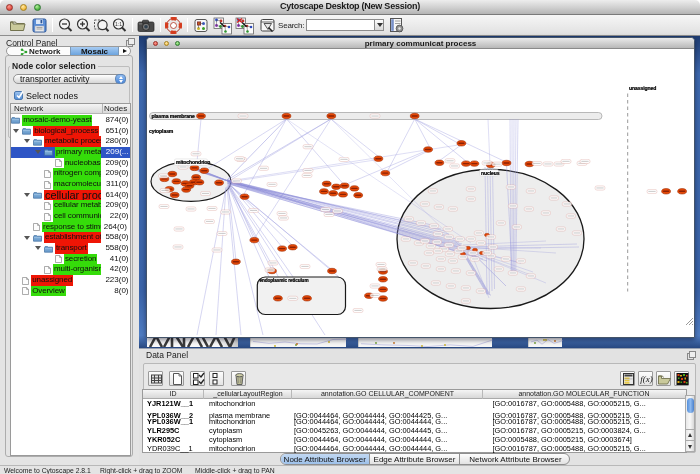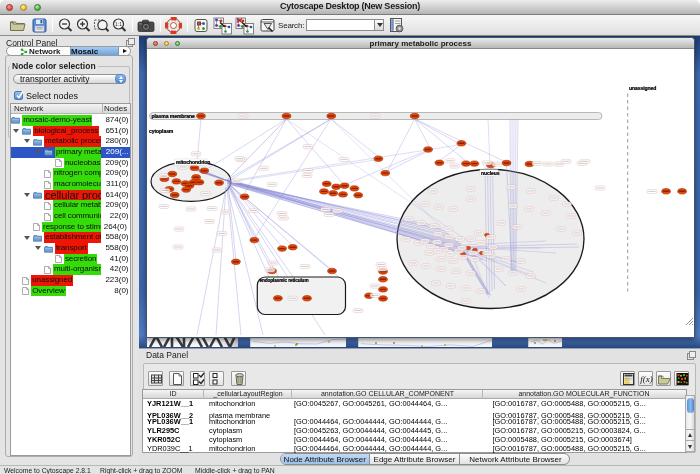--- a/index.html
+++ b/index.html
@@ -137,21 +137,21 @@
  <div class="abs" style="left:5px;top:19px;width:128px;height:402px;border:1px solid #ADADAD;border-radius:3px"></div>
 
  <div class="abs" style="left:6px;top:9.5px;width:125px;height:10px;background:#FCFCFC;border:1px solid #9A9A9A;border-radius:5px;overflow:hidden">
    <svg class="abs" style="left:13px;top:1px" width="8" height="8" viewBox="0 0 8 8">
         <circle cx="2" cy="1.8" r="1.3" fill="#2FA32F"></circle>
         <circle cx="2" cy="6.2" r="1.3" fill="#2FA32F"></circle>
         <circle cx="6" cy="4" r="1.3" fill="#2FA32F"></circle>
         <path d="M2 1.8 L6 4 L2 6.2" fill="none" stroke="#2FA32F" stroke-width="0.7"></path>
       </svg>
    <div class="abs" style="left:22px;top:0;width:40px;font-size:8px;font-weight:bold;color:#222;line-height:10px">Network</div>
-   <div class="abs" style="left:63px;top:0;width:49px;height:10px;background:linear-gradient(#A6CBF2,#5E9AD9);border-left:1px solid #7A9ABB;border-right:1px solid #7A9ABB;text-align:left;font-size:8px;font-weight:bold;color:#111;line-height:10px">Mosaic</div>
+   <div class="abs" style="left:63px;top:0;width:49px;height:10px;background:linear-gradient(#A6CBF2,#5E9AD9);border-left:1px solid #7A9ABB;border-right:1px solid #7A9ABB;text-align:center;font-size:8px;font-weight:bold;color:#111;line-height:10px">Mosaic</div>
    <div class="abs" style="left:112px;top:0;width:13px;height:10px;text-align:center">
         <div class="abs" style="left:4px;top:2.5px;width:0;height:0;border-top:2.8px solid transparent;border-bottom:2.8px solid transparent;border-left:4.5px solid #111"></div>
       </div>
  </div>
 
  <div class="abs" style="left:8px;top:29.5px;width:122px;height:72px;border:1px solid #BDBDBD;border-radius:2px"></div>
  <div class="abs" style="left:10px;top:25px;background:#E4E4E4;padding:0 2px;font-size:8.5px;font-weight:bold;color:#222">Node color selection</div>
 
  <div class="abs" style="left:13px;top:38px;width:113px;height:10px;background:linear-gradient(#FFFFFF,#D6D6D6);border:1px solid #939393;border-radius:5px">
    <div class="abs" style="left:6px;top:0;font-size:8.5px;color:#111;line-height:8.5px">transporter activity</div>
@@ -361,21 +361,21 @@
           <circle cx="6" cy="6" r="0.9" fill="#70A030"></circle>
           <circle cx="26" cy="4" r="0.9" fill="#C87020"></circle>
         </svg></div>
     </div>
 
  <div class="abs" style="left:7px;top:1px;width:549px;height:301px;border:1px solid #44546A;border-radius:4px 4px 0 0;box-shadow:0 2px 5px rgba(0,0,20,0.45);background:#FFF">
   <div class="abs" style="left:0;top:0;width:547px;height:11px;background:linear-gradient(#EAEAEA,#B8B8B8);border-bottom:1px solid #8A8A8A;border-radius:4px 4px 0 0">
    <div class="abs" style="left:6px;top:3px;width:5px;height:5px;border-radius:50%;background:radial-gradient(circle at 35% 30%,#FC9A8F,#DE4D42);border:0.5px solid #9A3028"></div>
    <div class="abs" style="left:17px;top:3px;width:5px;height:5px;border-radius:50%;background:radial-gradient(circle at 35% 30%,#FFE9A8,#EFB83E);border:0.5px solid #A8821E"></div>
    <div class="abs" style="left:28px;top:3px;width:5px;height:5px;border-radius:50%;background:radial-gradient(circle at 35% 30%,#B8F0A0,#4FB440);border:0.5px solid #2E7A30"></div>
-   <div class="abs" style="left:0;top:0;width:547px;text-align:center;font-size:8px;font-weight:bold;color:#1A1A1A;line-height:11px">primary metabolic process</div>
+   <div class="abs" style="left:0;top:0;width:547px;text-align:center;font-size:8px;font-weight:bold;color:#1A1A1A;line-height:11px">primary communicat process</div>
   </div>
   <svg class="abs" style="left:0;top:11px" width="547" height="288" viewBox="146 48 547 288">
         <rect x="148.5" y="111.5" width="452.5" height="7" rx="3.5" fill="#ECECEC" stroke="#A8A8A8" stroke-width="0.8"></rect>
         <ellipse cx="190" cy="180.5" rx="40" ry="19.8" fill="#F0F0F0" stroke="#1A1A1A" stroke-width="1.2"></ellipse>
         <ellipse cx="489.5" cy="238" rx="93.5" ry="69.5" fill="#EDEDED" stroke="#1A1A1A" stroke-width="1.3"></ellipse>
         <line x1="626.7" y1="92.5" x2="626.7" y2="290.5" stroke="#999999" stroke-width="1" stroke-dasharray="3.5,3"></line>
         <line x1="200.0" y1="118.0" x2="196.0" y2="161.0" stroke="#A3A3E0" stroke-width="0.6" opacity="0.7"></line>
         <line x1="285.5" y1="118.0" x2="206.0" y2="168.0" stroke="#A3A3E0" stroke-width="0.6" opacity="0.7"></line>
         <line x1="285.5" y1="118.0" x2="345.0" y2="186.0" stroke="#A3A3E0" stroke-width="0.6" opacity="0.7"></line>
         <line x1="330.0" y1="118.0" x2="228.0" y2="180.0" stroke="#A3A3E0" stroke-width="0.6" opacity="0.7"></line>
@@ -1124,26 +1124,26 @@
   <div class="abs" style="left:0;top:0;width:543px;height:8.5px;background:linear-gradient(#F5F5F5,#D8D8D8);border-bottom:1px solid #AAA;font-size:7px;color:#222">
    <div class="abs" style="left:0;top:0;width:61px;text-align:center;line-height:8.5px;border-right:1px solid #B8B8B8">ID</div>
    <div class="abs" style="left:62px;top:0;width:87px;text-align:center;line-height:8.5px;border-right:1px solid #B8B8B8">_cellularLayoutRegion</div>
    <div class="abs" style="left:150px;top:0;width:190px;text-align:center;line-height:8.5px;border-right:1px solid #B8B8B8">annotation.GO CELLULAR_COMPONENT</div>
    <div class="abs" style="left:341px;top:0;width:200px;text-align:center;line-height:8.5px">annotation.GO MOLECULAR_FUNCTION</div>
   </div>
   <div class="abs" style="left:0;top:8.5px;width:541px;height:55.5px;overflow:hidden">
         <div style="position:absolute;left:0;top:0.0px;width:541px;height:9.17px;font-size:7.4px;line-height:9.17px;white-space:nowrap">
 <div style="position:absolute;left:4px;width:57px;overflow:hidden;font-weight:bold;color:#000">YJR121W__1</div>
 <div style="position:absolute;left:66px;width:84px;overflow:hidden;color:#000">mitochondrion</div>
-<div style="position:absolute;left:151px;width:188px;overflow:hidden;color:#000">[GO:0045267, GO:0045261, GO:0044464, G...</div>
 <div style="position:absolute;left:349.5px;width:190px;overflow:hidden;color:#000">[GO:0016787, GO:0005488, GO:0005215, G...</div>
 </div>
         <div style="position:absolute;left:0;top:12px;width:488px;height:9.17px;font-size:7.4px;line-height:9.17px;white-space:nowrap">
 <div style="position:absolute;left:4px;width:57px;overflow:hidden;font-weight:bold;color:#000">YPL036W__2</div>
 <div style="position:absolute;left:66px;width:84px;overflow:hidden;color:#000">plasma membrane</div>
+<div style="position:absolute;left:151px;width:188px;overflow:hidden;color:#000">[GO:0044464, GO:0044444, GO:0044425, G...</div>
 <div style="position:absolute;left:349.5px;width:190px;overflow:hidden;color:#000">[GO:0016787, GO:0005488, GO:0005215, G...</div>
 </div>
         <div style="position:absolute;left:0;top:18.3px;width:541px;height:9.17px;font-size:7.4px;line-height:9.17px;white-space:nowrap">
 <div style="position:absolute;left:4px;width:57px;overflow:hidden;font-weight:bold;color:#000">YPL036W__1</div>
 <div style="position:absolute;left:66px;width:84px;overflow:hidden;color:#000">mitochondrion</div>
 <div style="position:absolute;left:151px;width:188px;overflow:hidden;color:#000">[GO:0044464, GO:0044444, GO:0044444, G...</div>
 <div style="position:absolute;left:349.5px;width:190px;overflow:hidden;color:#000">[GO:0016787, GO:0005488, GO:0005215, G...</div>
 </div>
         <div style="position:absolute;left:0;top:27.5px;width:541px;height:9.17px;font-size:7.4px;line-height:9.17px;white-space:nowrap">
 <div style="position:absolute;left:4px;width:57px;overflow:hidden;font-weight:bold;color:#000">YLR295C</div>

